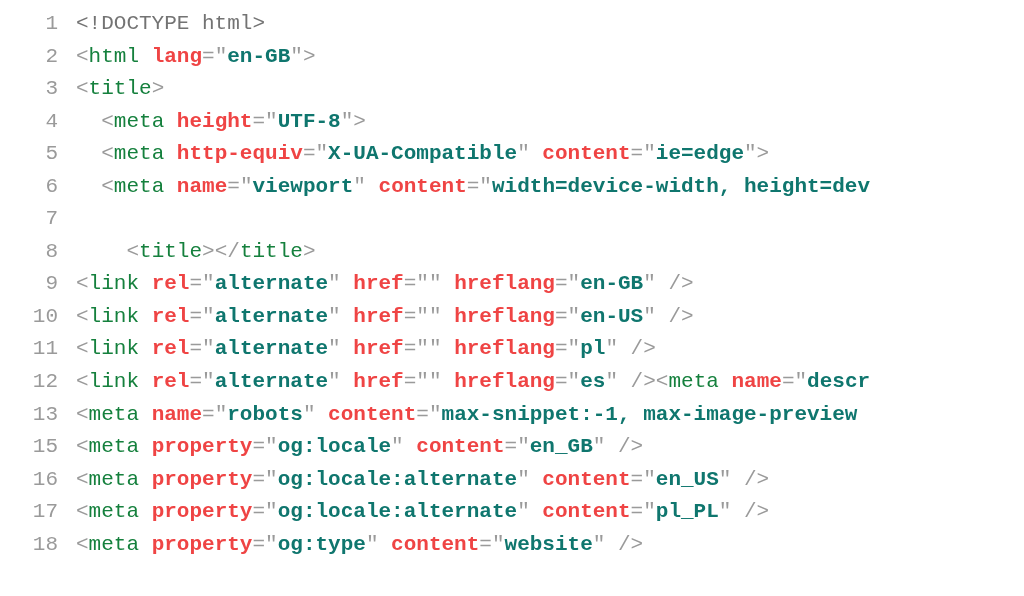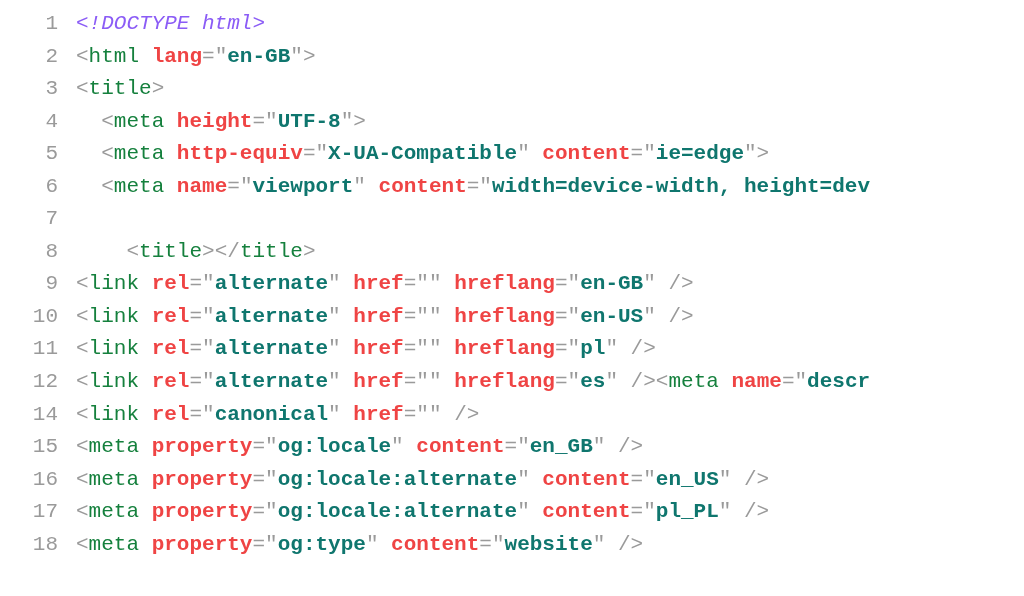--- a/index.html
+++ b/index.html
@@ -19,21 +19,21 @@
   .gutter {
     width: 58px;
     text-align: right;
     padding-right: 18px;
     color: #9a9a9a;
     user-select: none;
     flex-shrink: 0;
   }
   .code { white-space: pre; }
   .punct   { color: #9a9a9a; } 
-  .doctype { color: #8b5cf6; font-style: italic; }
+  .doctype { color: #737373; }
   .tag     { color: #15803d; font-weight: normal; }
   .attr    { color: #ef4444; font-weight: bold; }
   .val     { color: #0f766e; font-weight: bold; }
 </style>
 </head>
 <body>
 
 <div id="editor">
     <div class="line">
       <div class="gutter">1</div>
@@ -77,22 +77,22 @@
     </div>
     <div class="line">
       <div class="gutter">11</div>
       <div class="code"><span class="punct">&lt;</span><span class="tag">link</span><span class="attr"> rel</span><span class="punct">=</span><span class="punct">"</span><span class="val">alternate</span><span class="punct">"</span><span class="attr"> href</span><span class="punct">=</span><span class="punct">"</span><span class="punct">"</span><span class="attr"> hreflang</span><span class="punct">=</span><span class="punct">"</span><span class="val">pl</span><span class="punct">"</span><span class="punct"> /&gt;</span></div>
     </div>
     <div class="line">
       <div class="gutter">12</div>
       <div class="code"><span class="punct">&lt;</span><span class="tag">link</span><span class="attr"> rel</span><span class="punct">=</span><span class="punct">"</span><span class="val">alternate</span><span class="punct">"</span><span class="attr"> href</span><span class="punct">=</span><span class="punct">"</span><span class="punct">"</span><span class="attr"> hreflang</span><span class="punct">=</span><span class="punct">"</span><span class="val">es</span><span class="punct">"</span><span class="punct"> /&gt;</span><span class="punct">&lt;</span><span class="tag">meta</span><span class="attr"> name</span><span class="punct">=</span><span class="punct">"</span><span class="val">descr</span></div>
     </div>
     <div class="line">
-      <div class="gutter">14</div>
-      <div class="code"><span class="punct">&lt;</span><span class="tag">link</span><span class="attr"> rel</span><span class="punct">=</span><span class="punct">"</span><span class="val">canonical</span><span class="punct">"</span><span class="attr"> href</span><span class="punct">=</span><span class="punct">"</span><span class="punct">"</span><span class="punct"> /&gt;</span></div>
+      <div class="gutter">13</div>
+      <div class="code"><span class="punct">&lt;</span><span class="tag">meta</span><span class="attr"> name</span><span class="punct">=</span><span class="punct">"</span><span class="val">robots</span><span class="punct">"</span><span class="attr"> content</span><span class="punct">=</span><span class="punct">"</span><span class="val">max-snippet:-1, max-image-preview</span></div>
     </div>
     <div class="line">
       <div class="gutter">15</div>
       <div class="code"><span class="punct">&lt;</span><span class="tag">meta</span><span class="attr"> property</span><span class="punct">=</span><span class="punct">"</span><span class="val">og:locale</span><span class="punct">"</span><span class="attr"> content</span><span class="punct">=</span><span class="punct">"</span><span class="val">en_GB</span><span class="punct">"</span><span class="punct"> /&gt;</span></div>
     </div>
     <div class="line">
       <div class="gutter">16</div>
       <div class="code"><span class="punct">&lt;</span><span class="tag">meta</span><span class="attr"> property</span><span class="punct">=</span><span class="punct">"</span><span class="val">og:locale:alternate</span><span class="punct">"</span><span class="attr"> content</span><span class="punct">=</span><span class="punct">"</span><span class="val">en_US</span><span class="punct">"</span><span class="punct"> /&gt;</span></div>
     </div>
     <div class="line">

